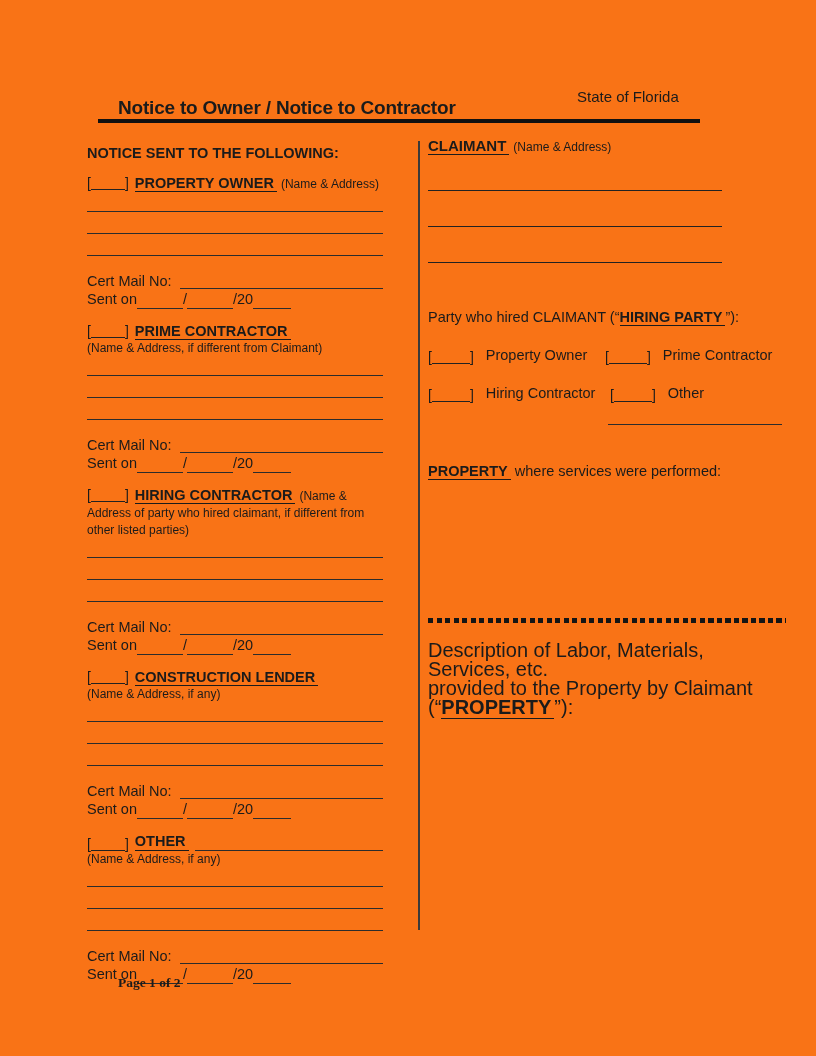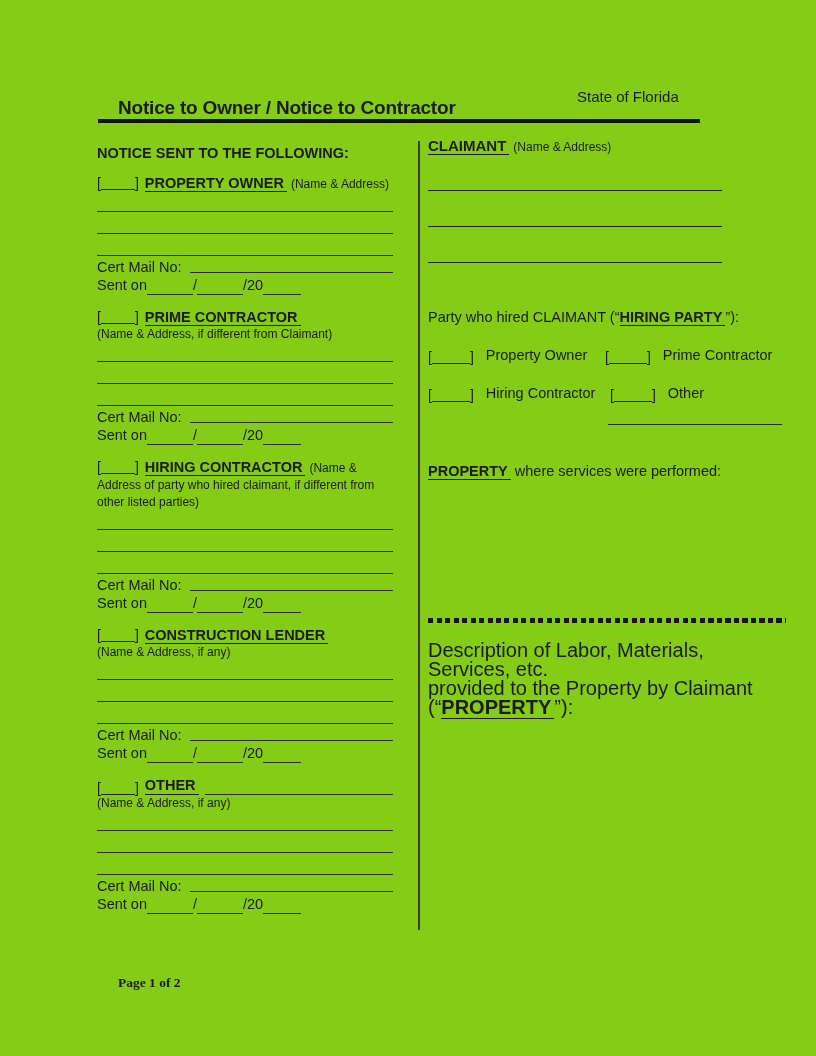--- a/index.html
+++ b/index.html
@@ -1,42 +1,42 @@
 <!DOCTYPE html>
 <html><head>
 <meta charset="utf-8">
 <style>
   html,body { margin:0; padding:0; background:#e8e8e8; }
   .page {
-    position:relative; width:816px; height:1056px; background:#84cc16;
+    position:relative; width:816px; height:1056px; background:#f97316;
     margin:0 auto; font-family:"Liberation Sans","DejaVu Sans",sans-serif;
     color:#1b1b1b; overflow:hidden;
   }
   
   .hdr-title { position:absolute; left:118px; top:97px; font-size:19px; font-weight:bold; letter-spacing:-0.2px; }
   .hdr-state { position:absolute; left:577px; top:88px; font-size:15px;text-align:center; }
   .hdr-rule  { position:absolute; left:98px; top:119px; width:602px; height:3.5px; background:#111; }
   
   .vdiv { position:absolute; left:418px; top:141px; width:2px; height:789px; background:#3a3a3a; }
-  .col-left  { position:absolute; left:97px;  top:138px; width:296px; }
+  .col-left  { position:absolute; left:87px;  top:138px; width:296px; }
   .col-right { position:absolute; left:428px; top:132px; width:356px; }
   
   .col-heading { padding-top:7px; font-size:14.5px; font-weight:bold; }
   .sec { margin-top:14px; }
   .sec-head { font-size:14.5px; line-height:17px; }
   .sec-title { font-weight:bold; }
   .u { border-bottom:1.6px solid #1b1b1b; padding-right:3px; }
   .sub { font-size:12px; line-height:16px; }
   .sub.inline { margin-left:4px; }
   .cbx { display:inline-flex; align-items:flex-end; font-weight:normal; margin-right:6px; }
   .cbx .bk { font-size:14px; line-height:14px; }
   .cbx .ln { display:inline-block; width:34px; height:12px; border-bottom:1.5px solid #222; }
   .wl { height:21px; border-bottom:1.6px solid #2c2c2c; }
   .wl.sp { height:19px; }
-  .cert { display:flex; align-items:flex-start; font-size:14.5px; line-height:18px; margin-top:2px; }
+  .cert { display:flex; align-items:center; font-size:14.5px; line-height:18px; margin-top:16px; }
   .cert .cert-ln { flex:1; height:14px; margin-left:8px; border-bottom:1.6px solid #2c2c2c; }
   .sent { display:flex; align-items:flex-end; font-size:14.5px; line-height:19px; }
   .sent .seg { display:inline-block; width:46px; height:14px; border-bottom:1.6px solid #2c2c2c; }
   .sent .seg.sm { width:38px; }
   .title-line { flex:1; height:13px; border-bottom:1.6px solid #2c2c2c; margin-left:6px; }
   .head-flex { display:flex; align-items:flex-end; }
   
   .rc-head { padding-top:5px; font-size:15px; line-height:18px; }
   .wl-tall { width:294px; height:35px; border-bottom:1.7px solid #222; }
   .hp-label { margin-top:45px; font-size:14.5px; line-height:18px; }

